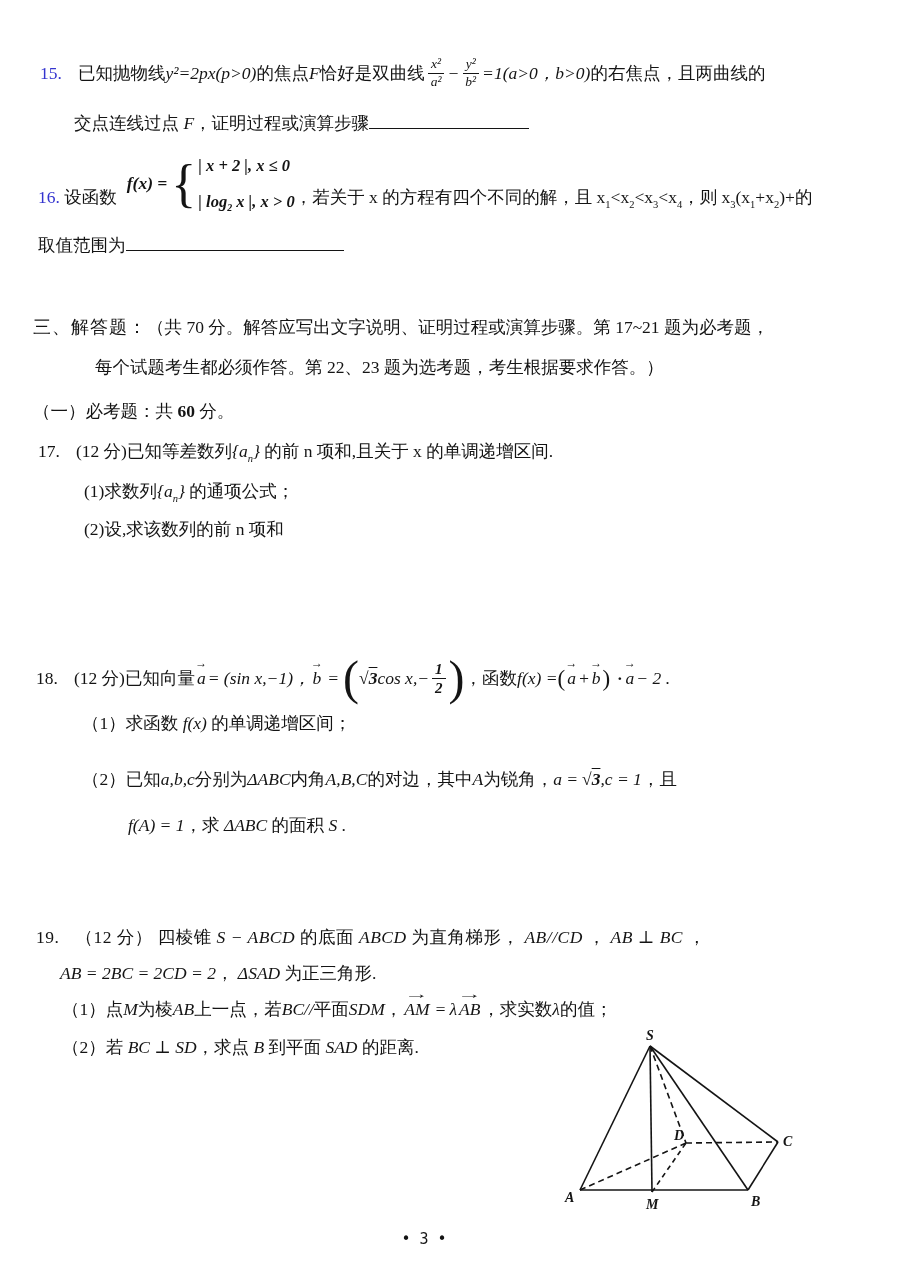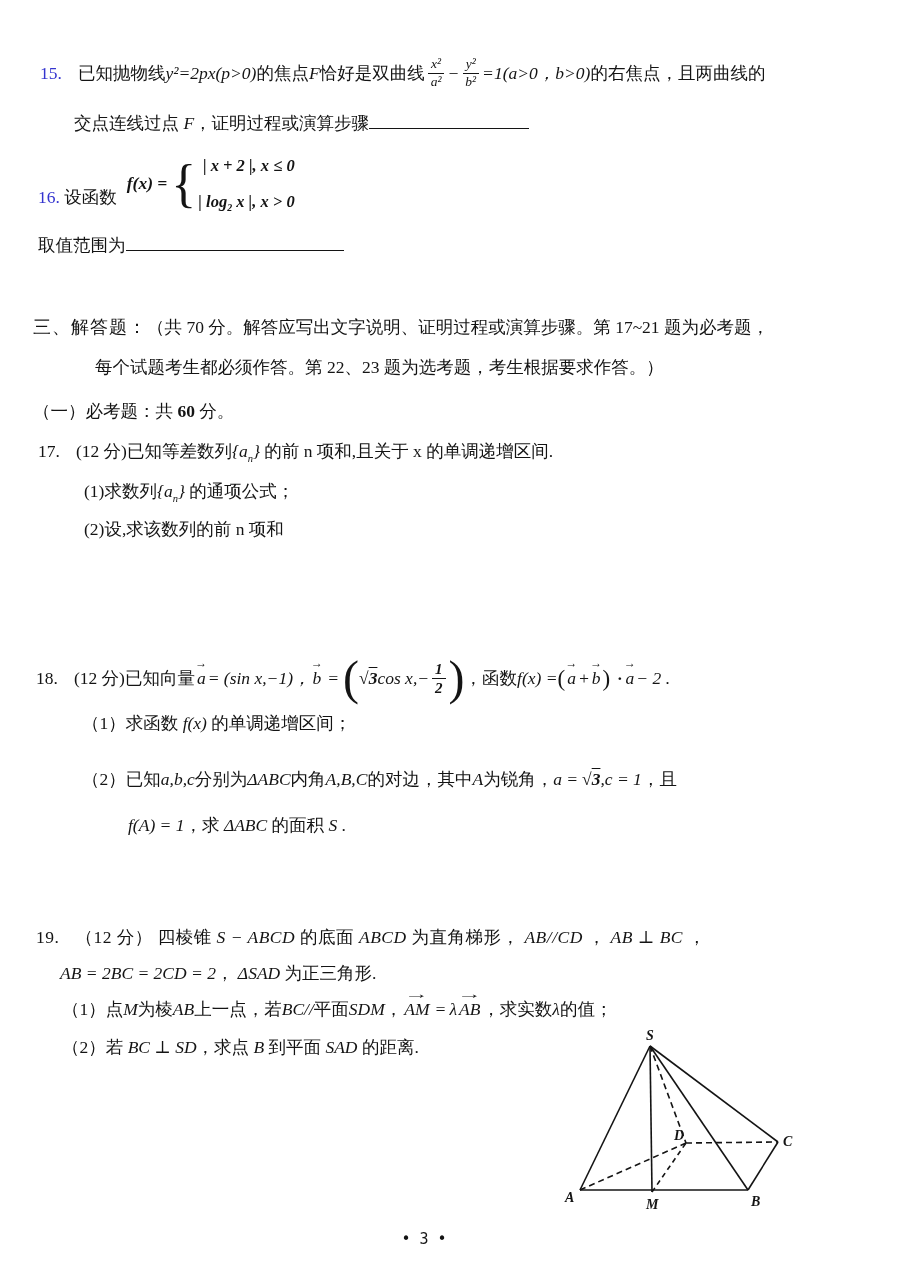--- a/index.html
+++ b/index.html
@@ -22,21 +22,21 @@
   .frac .fd{padding:0 3px}
   .blank{display:inline-block;border-bottom:1.6px solid #141414;height:1.05em;vertical-align:baseline}
   .vec{position:relative;font-style:italic;margin:0 2px;display:inline-block}
   .vec .arr{position:absolute;top:-0.72em;left:50%;transform:translateX(-50%);
             font-size:0.68em;font-style:normal;line-height:1}
   .vecw .arr{transform:translateX(-50%) scaleX(2.1)}
   .brace{font-size:52px;font-weight:300;line-height:1;margin:0 2px 0 4px}
   .bigp{font-size:48px;font-weight:300;line-height:1}
   .medp{font-size:23px;font-weight:300;line-height:1}
   .cases{display:flex;flex-direction:column;gap:14px;font-weight:bold;font-style:italic;
-         font-size:16.5px;line-height:1.3;text-align:right}
+         font-size:16.5px;line-height:1.3;text-align:left}
   .sqrt .sv{text-decoration:overline;font-style:italic}
   .sqrt .ss{font-style:normal}
   sub{font-size:0.6em;line-height:0}
   .figure-wrap{position:absolute;left:553px;top:1028px;width:260px;height:192px}
   svg text{font-family:"Liberation Serif","DejaVu Serif",serif;font-style:italic;font-weight:bold;font-size:14px;fill:#141414}
   .footer{position:absolute;left:374px;top:1230px;width:100px;text-align:center;font-size:15px;
           font-family:"DejaVu Sans Mono",monospace}
 </style>
 </head>
 <body>
@@ -70,20 +70,21 @@
     <span>设函数</span>
   </span>
   <span class="row" style="margin-left:10px">
     <span class="it b">f(x) =</span>
     <span class="brace">{</span>
     <span class="cases">
       <span>| x + 2 |, x ≤ 0</span>
       <span><span>| log</span><sub>2</sub><span> x |, x &gt; 0</span></span>
     </span>
   </span>
+  <span style="padding-bottom:3px"><span>，若关于 x 的方程有四个不同的解，且 x</span><sub>1</sub><span>&lt;x</span><sub>2</sub><span>&lt;x</span><sub>3</sub><span>&lt;x</span><sub>4</sub><span>，则 x</span><sub>3</sub><span>(x</span><sub>1</sub><span>+x</span><sub>2</sub><span>)+的</span></span>
 </div>
 <div class="abs" style="left:38px;top:232px">
   <span>取值范围为</span><span class="blank" style="width:218px"></span>
 </div>
 
 <div class="abs" style="left:33px;top:316px">
   <span class="big">三、解答题：</span><span>（共 70 分。解答应写出文字说明、证明过程或演算步骤。第 17~21 题为必考题，</span>
 </div>
 <div class="abs" style="left:95px;top:356px">每个试题考生都必须作答。第 22、23 题为选考题，考生根据要求作答。）</div>
 <div class="abs" style="left:33px;top:400px">

